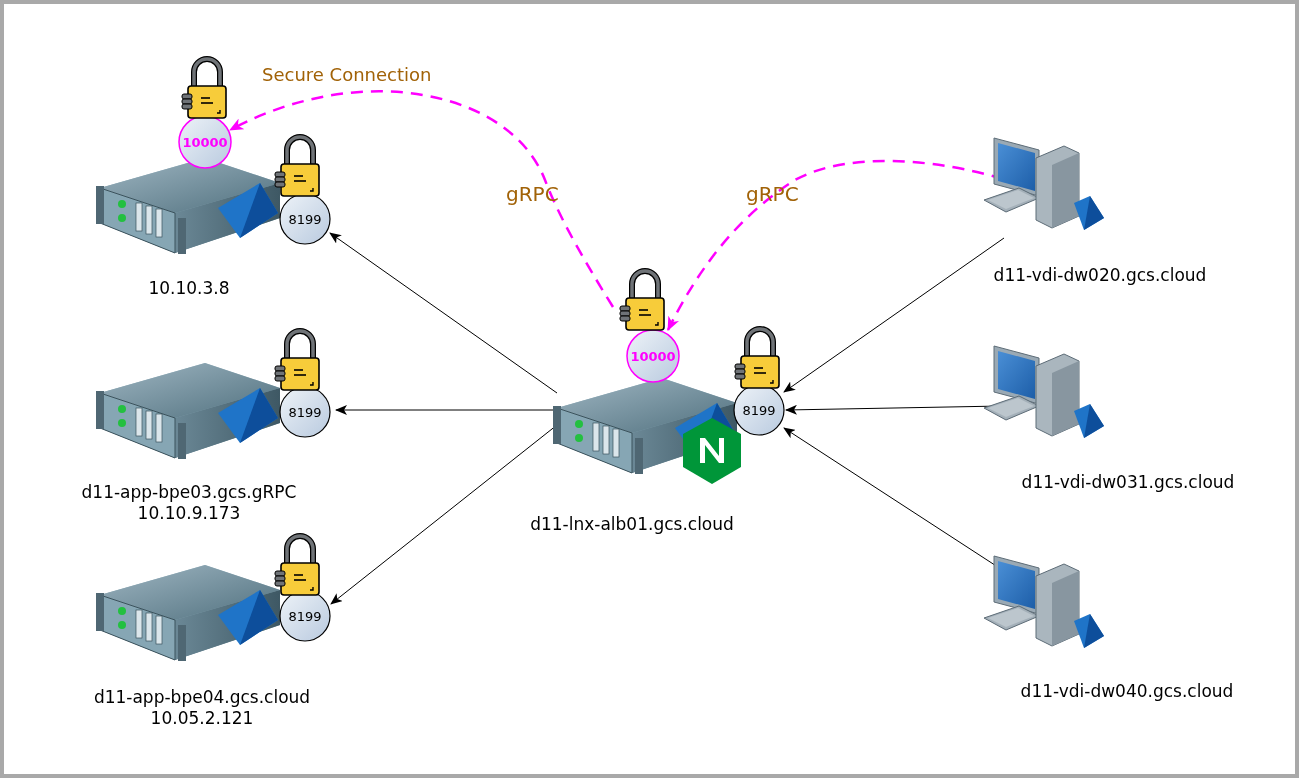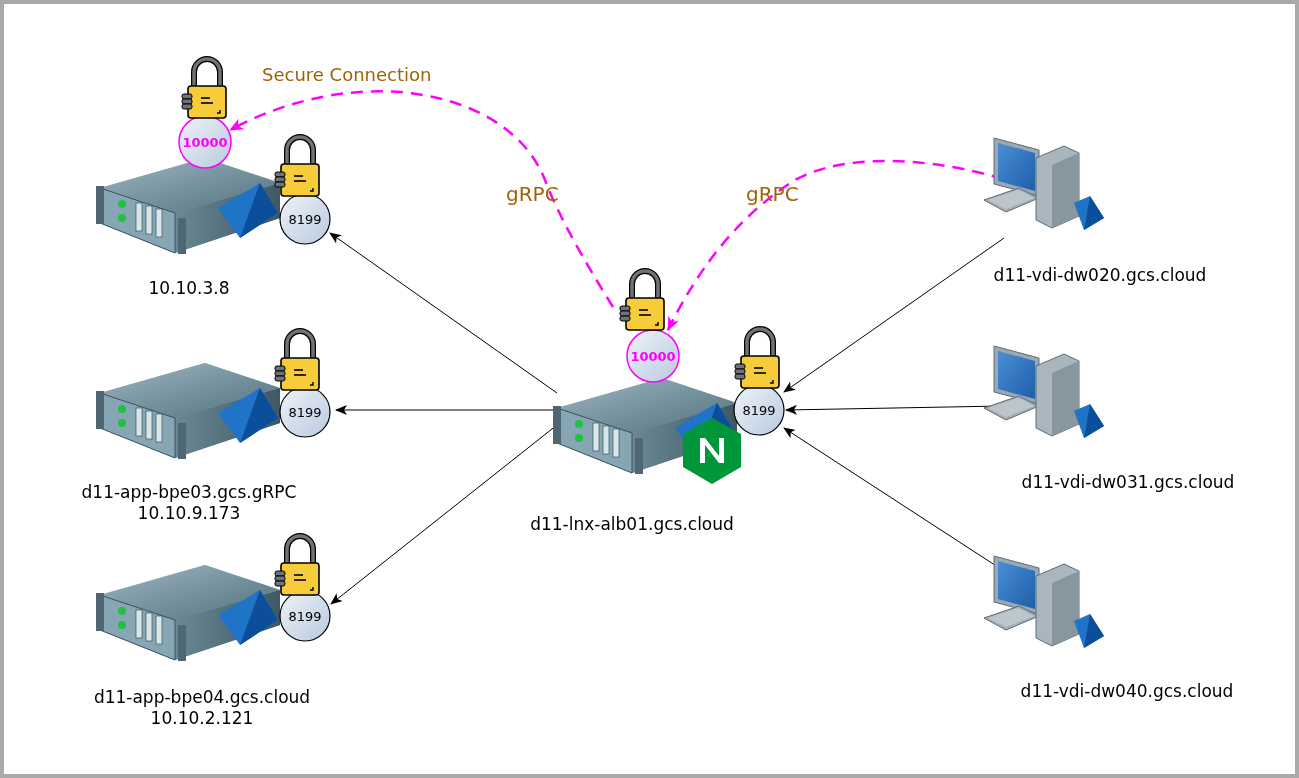--- a/index.html
+++ b/index.html
@@ -137,21 +137,21 @@
 
 <div class="lbl" style="left:185px;top:274px;">
   <div>10.10.3.8</div>
 </div>
 <div class="lbl" style="left:185px;top:478px;">
   <div>d11-app-bpe03.gcs.gRPC</div>
   <div>10.10.9.173</div>
 </div>
 <div class="lbl" style="left:185px;top:683px;margin-left:13px;">
   <div>d11-app-bpe04.gcs.cloud</div>
-  <div>10.10.2.121</div>
+  <div>10.05.2.121</div>
 </div>
 <div class="lbl" style="left:628px;top:493px;margin-top:17px;">
   <div>d11-lnx-alb01.gcs.cloud</div>
 </div>
 <div class="lbl" style="left:1096px;top:261px;">
   <div>d11-vdi-dw020.gcs.cloud</div>
 </div>
 <div class="lbl" style="left:1124px;top:468px;">
   <div>d11-vdi-dw031.gcs.cloud</div>
 </div>

